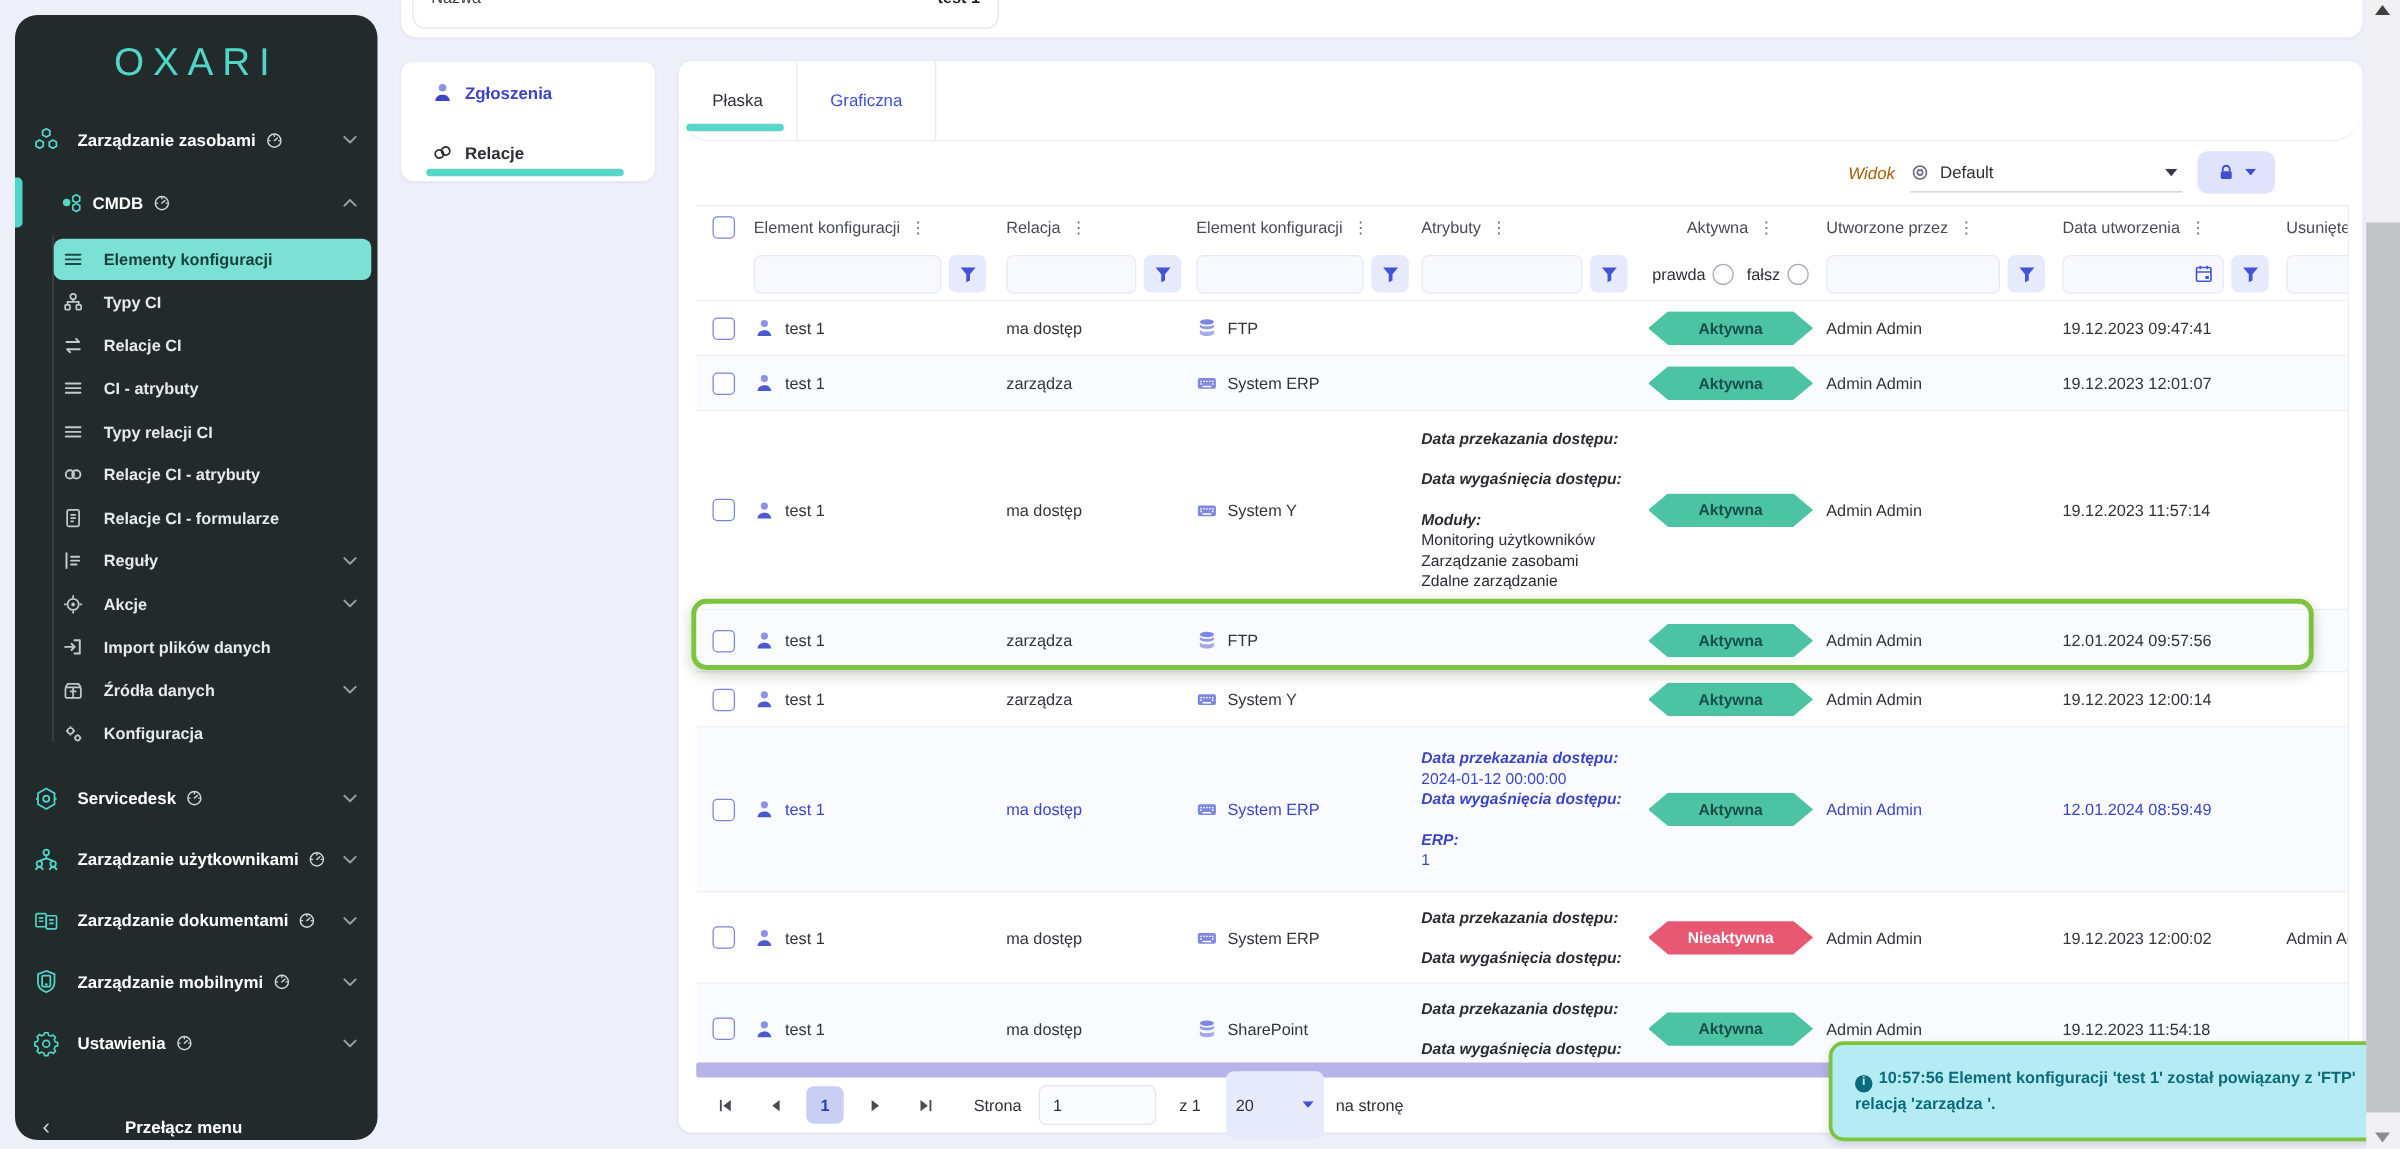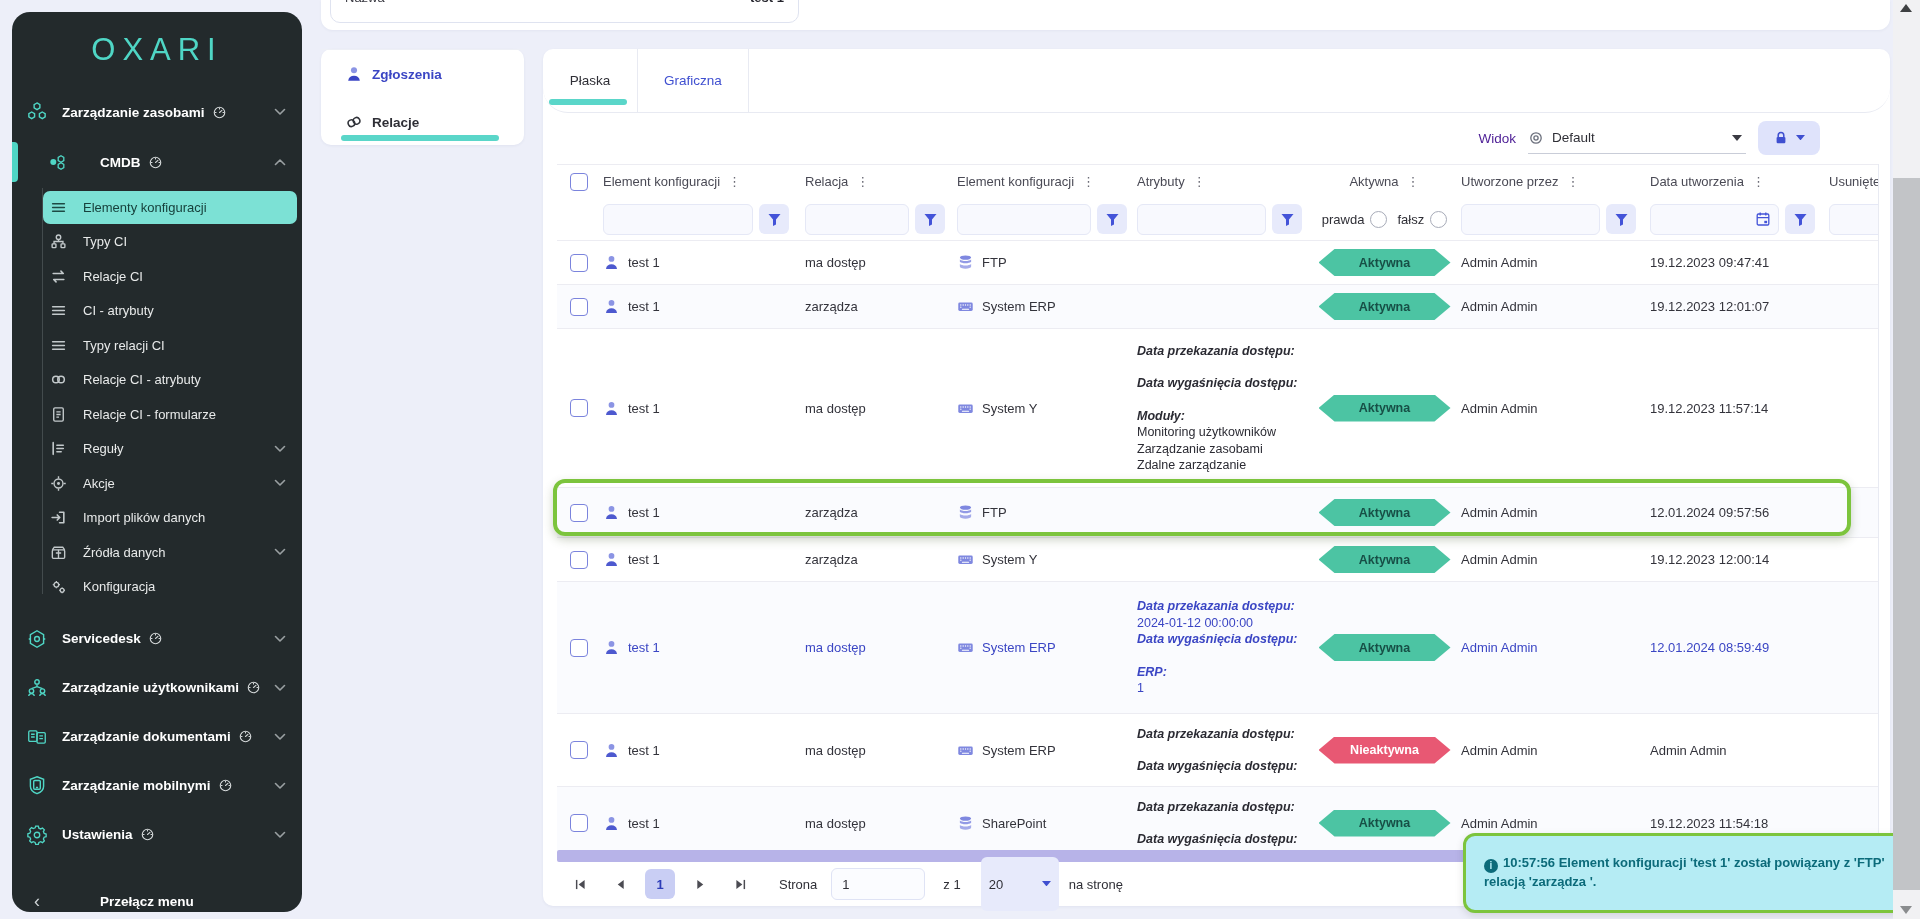--- a/index.html
+++ b/index.html
@@ -16,29 +16,29 @@
     background:#232a2c;border-radius:18px;z-index:10;overflow:hidden;
   }
   #logo{height:76px;display:flex;align-items:center;justify-content:center;
     color:#4fd6c5;font-size:31px;letter-spacing:7px;font-weight:400;}
   .sb-row{position:relative;height:48px;display:flex;align-items:center;
     color:#fff;font-weight:700;font-size:13.5px;cursor:pointer;}
   .sb-row.lvl1{height:52px;}
   .sb-ico{position:absolute;left:14px;width:22px;height:22px;color:#4fd6c5;}
   .sb-row.lvl1 .sb-ico{left:36px;width:20px;height:20px;}
   .sb-label0{margin-left:50px;display:flex;align-items:center;gap:7px;}
-  .sb-row.lvl1 .sb-label0{margin-left:88px;}
+  .sb-row.lvl1 .sb-label0{margin-left:62px;}
   .gauge{width:15px;height:15px;color:#d4d8d9;}
   .chev{position:absolute;right:16px;width:12px;height:8px;color:#9aa0a2;}
   .chev.up{transform:rotate(180deg);}
   .active-bar{position:absolute;left:0;top:6px;bottom:6px;width:6px;background:#4fd6c5;border-radius:0 4px 4px 0;}
   #tree{position:relative;padding:2px 0 4px 0;}
   #tree-line{position:absolute;left:30px;top:0;bottom:14px;width:1px;background:#555d5f;opacity:.65;}
   .sub-row{position:relative;height:34.5px;display:flex;align-items:center;
-    color:#e8eaea;font-weight:400;font-size:13px;cursor:pointer;}
+    color:#e8eaea;font-weight:700;font-size:13px;cursor:pointer;}
   .sub-ico{position:absolute;left:38px;width:17px;height:17px;color:#c3c9cb;z-index:2;}
   .sub-label{margin-left:71px;position:relative;z-index:2;}
   .sub-pill{position:absolute;left:31px;right:5px;top:1px;bottom:1px;background:#7ce1d5;border-radius:7px;z-index:1;}
   .sub-row.active{color:#17413c;}
   .sub-row.active .sub-ico{color:#1d4a44;}
   #sb-bottom{margin-top:6px;}
   #sb-bottom .sb-row{height:49px;}
   #toggle-row{margin-top:22px;height:40px;position:relative;display:flex;align-items:center;
     color:#fff;font-weight:700;font-size:13.5px;cursor:pointer;}
   #toggle-row .tgl-ico{position:absolute;left:22px;font-size:18px;color:#cfd4d6;font-weight:400;}
@@ -63,21 +63,21 @@
     border-radius:10px;box-shadow:0 1px 3px rgba(40,50,100,.06);z-index:2;}
   #tabbar{position:relative;height:63px;border-bottom:1px solid #e8eaf2;display:flex;border-radius:25px;}
   .tab{position:relative;display:flex;align-items:center;justify-content:center;
     font-size:13.5px;cursor:pointer;}
   .tab.t1{width:94px;color:#2f2f36;}
   .tab.t1 .tab-underline{position:absolute;left:6px;bottom:7px;width:78px;height:6px;border-radius:3px;background:#5ad6c9;}
   .tab.t2{width:110px;color:#3f4fd0;border-left:1px solid #e8eaf2;border-right:1px solid #e8eaf2;}
   
   #toolbar{position:absolute;top:63px;left:0;right:0;height:52px;display:flex;align-items:center;
     justify-content:flex-end;padding-right:70px;gap:12px;}
-  #view-label{font-size:13.5px;color:#4c1d95;}
+  #view-label{font-size:13.5px;color:#a16207;font-style:italic;}
   #view-select{position:relative;display:flex;align-items:center;gap:8px;width:218px;height:30px;
     border-bottom:1px solid #c9cdd8;cursor:pointer;}
   #view-select .ring{width:16px;height:16px;}
   #view-select .vval{font-size:13.5px;color:#2f2f36;}
   #view-select .vcaret{position:absolute;right:4px;width:10px;height:6px;color:#3a3a42;}
   #lock-btn{width:62px;height:34px;background:#dfe3fb;border-radius:8px;display:flex;align-items:center;
     justify-content:center;gap:7px;cursor:pointer;}
   #lock-btn .lk{width:16px;height:16px;}
   #lock-btn .vcaret{width:9px;height:6px;color:#3f4fd0;}
   
@@ -992,20 +992,23 @@
                 <span class="a-gap"></span>
                 <span class="a-lbl">Data wygaśnięcia dostępu:</span>
               </span>
             </div>
             <div class="cell c5">
               <span class="badge" style="background:#e85873;color:#ffffff">Nieaktywna</span>
             </div>
             <div class="cell c6">
               <span class="rowtext">Admin Admin</span>
             </div>
+            <div class="cell c7">
+              <span class="rowtext">19.12.2023 12:00:02</span>
+            </div>
             <div class="cell c8">
               <span class="rowtext">Admin Admin</span>
             </div>
           </div>
           <div class="trow stripe" style="height: 72px;">
             <div class="cell c0">
               <span class="cb"></span>
             </div>
             <div class="cell c1">
               <span class="person-ico">

